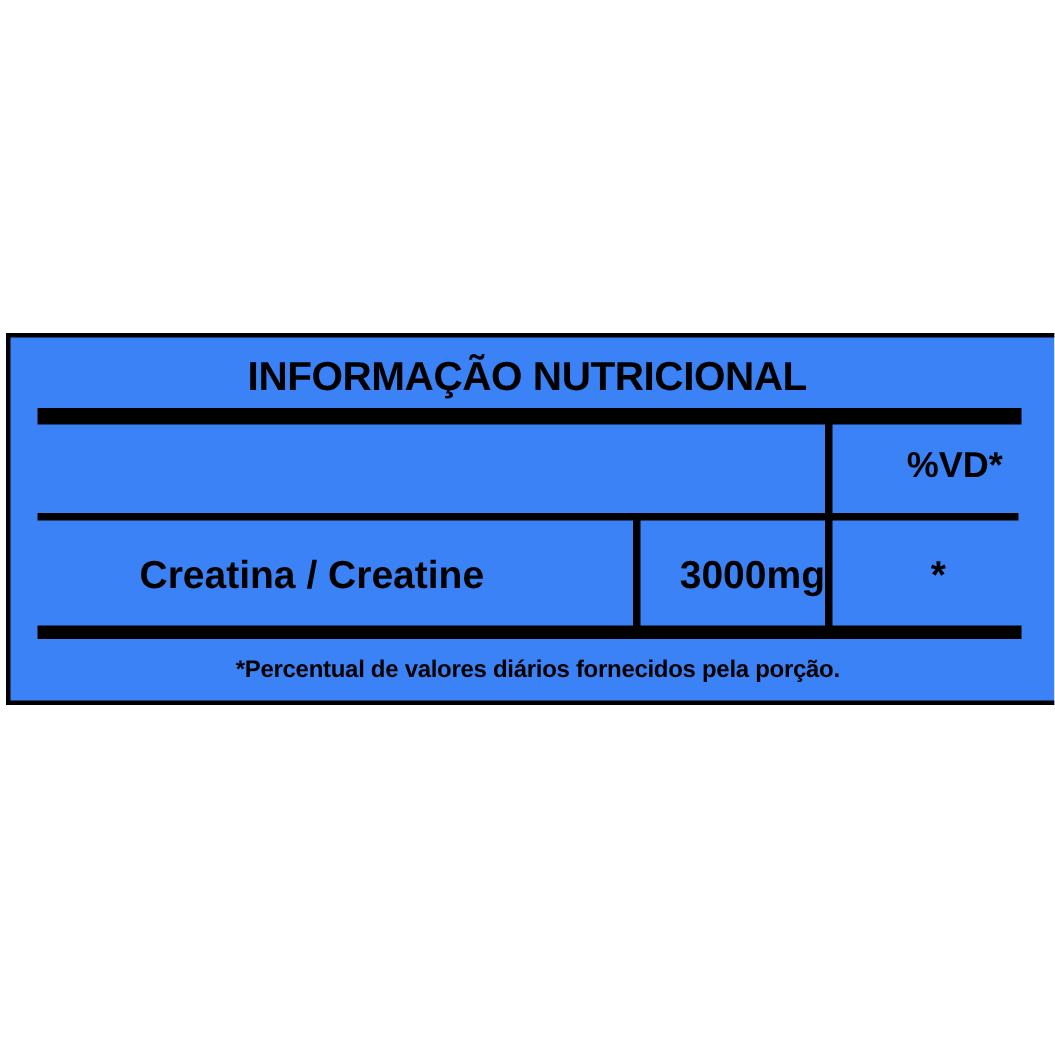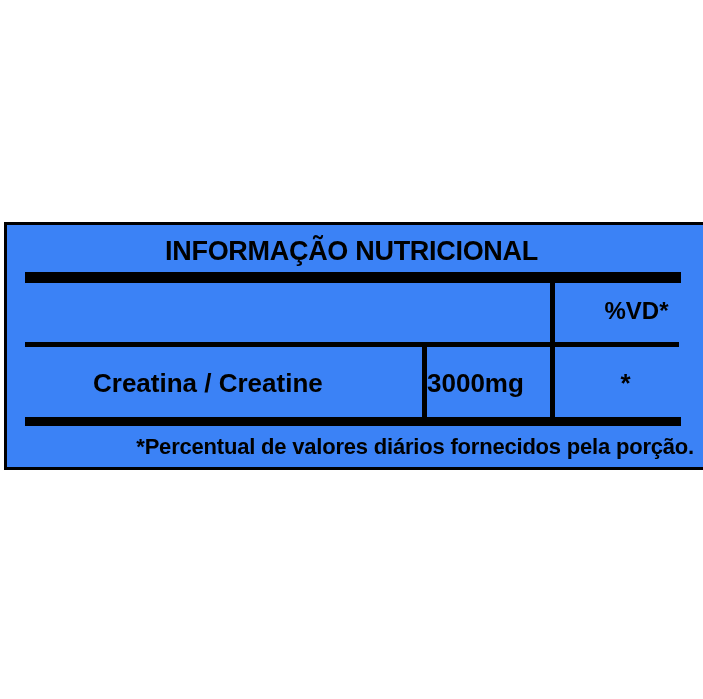--- a/index.html
+++ b/index.html
@@ -64,42 +64,42 @@
     font-weight: bold;
     white-space: nowrap;
     margin-left: 48px;
   }
   .nutrient-amount {
     left: 420px;
     top: 134px;
     width: 123px;
     height: 48px;
     line-height: 48px;
-    text-align: left;
+    text-align: right;
     font-size: 26px;
     font-weight: bold;
   }
   .nutrient-vd {
     left: 548px;
     top: 134px;
     width: 141px;
     height: 48px;
     line-height: 48px;
     text-align: center;
     font-size: 26px;
     font-weight: bold;
   }
   .footnote {
     left: 16px;
     top: 204px;
     width: 671px;
     height: 36px;
     line-height: 36px;
-    text-align: right;
-    font-size: 22px;
+    text-align: center;
+    font-size: 16px;
     font-weight: bold;
     letter-spacing: -0.2px;
     white-space: nowrap;
   }
 </style>
 </head>
 <body>
 
 <div class="canvas">
   <div class="nutrition-table">

